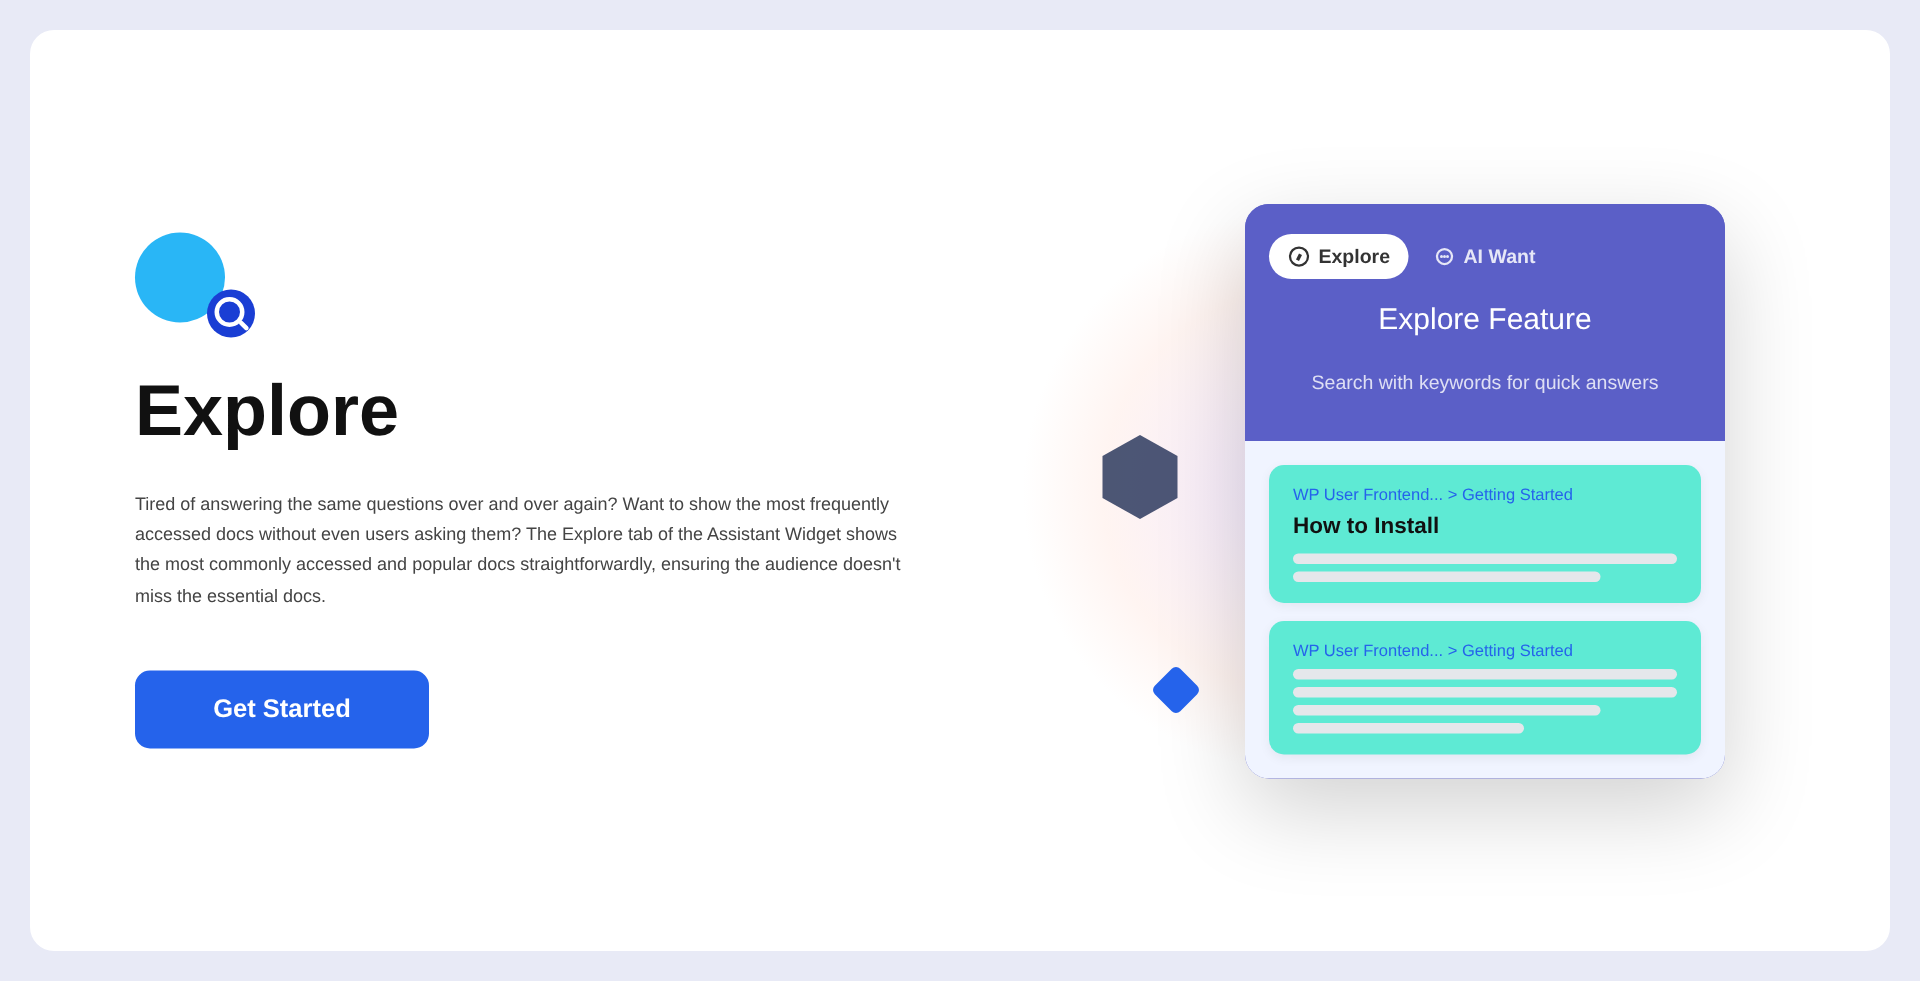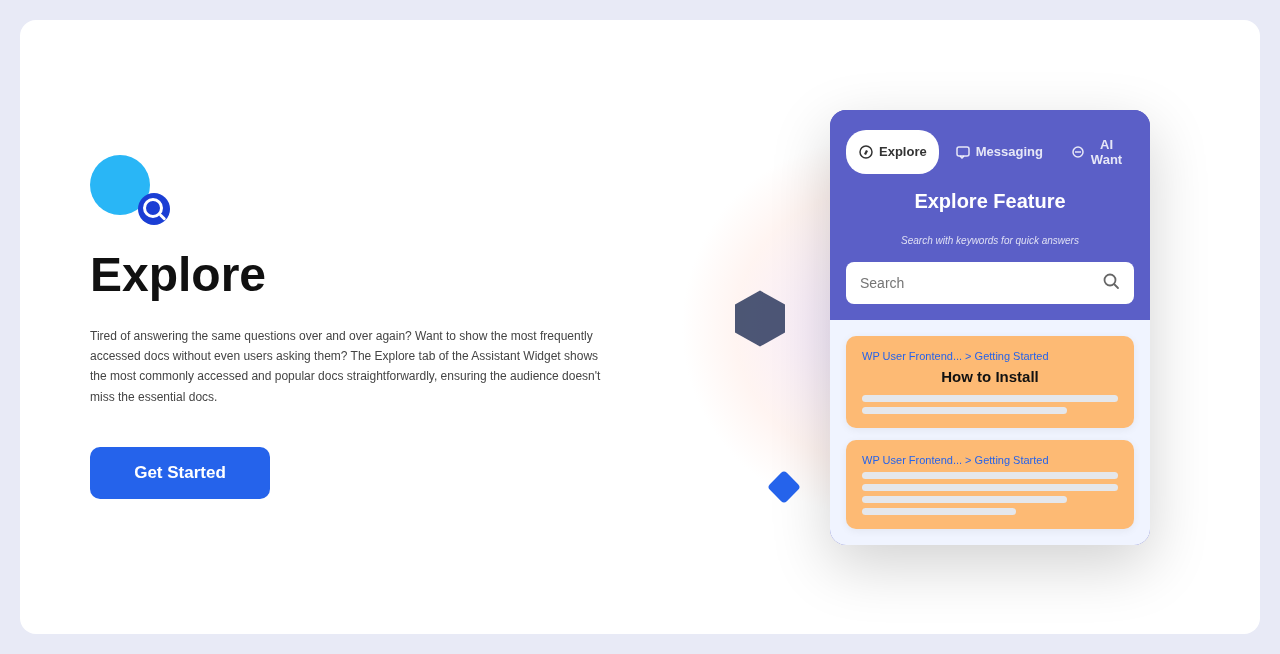--- a/index.html
+++ b/index.html
@@ -100,21 +100,21 @@
       line-height: 1.1;
     }
     .description {
       font-size: 12px;
       line-height: 1.7;
       color: #444;
       max-width: 520px;
       margin-bottom: 40px;
     }
     .get-started-btn {
-      width: 180px;
+      width: 196px;
       padding: 16px 32px;
       background: #2563eb;
       color: #fff;
       border: none;
       border-radius: 10px;
       font-size: 17px;
       font-weight: 600;
       cursor: pointer;
       text-align: center;
     }
@@ -190,30 +190,29 @@
     .tab-icon {
       width: 16px;
       height: 16px;
       display: inline-flex;
       align-items: center;
       justify-content: center;
     }
     .widget-title {
       color: #fff;
       font-size: 20px;
-      font-weight: 700;
+      font-weight: 400;
       text-align: center;
       margin-bottom: 22px;
     }
     .widget-subtitle {
       color: rgba(255,255,255,0.8);
-      font-size: 10px;
+      font-size: 13px;
       text-align: center;
       margin-bottom: 16px;
-      font-style: italic;
     }
     .widget-search {
       display: flex;
       align-items: center;
       background: #fff;
       border-radius: 8px;
       padding: 10px 14px;
       gap: 8px;
     }
     .widget-search input {
@@ -229,37 +228,36 @@
       font-size: 16px;
     }
     .widget-body {
       background: #f0f4ff;
       padding: 16px;
       display: flex;
       flex-direction: column;
       gap: 12px;
     }
     .doc-card {
-      background: #fdba74;
+      background: #5eead4;
       border-radius: 10px;
       padding: 14px 16px;
       box-shadow: 0 2px 8px rgba(0,0,0,0.06);
     }
     .doc-breadcrumb {
       font-size: 11px;
       color: #2563eb;
       margin-bottom: 6px;
       font-weight: 500;
     }
     .doc-title {
       font-size: 15px;
       font-weight: 700;
       color: #111;
       margin-bottom: 10px;
-      text-align: center;
     }
     .doc-lines {
       display: flex;
       flex-direction: column;
       gap: 5px;
     }
     .doc-line {
       height: 7px;
       background: #e5e7eb;
       border-radius: 4px;
@@ -303,53 +301,35 @@
         <div class="widget-tabs">
           <button class="widget-tab active">
             <span class="tab-icon">
 
               <svg width="14" height="14" viewBox="0 0 14 14" fill="none">
                 <circle cx="7" cy="7" r="6" stroke="currentColor" stroke-width="1.5"></circle>
                 <path d="M5 9l2-4 2 1-2 4-2-1z" fill="currentColor"></path>
               </svg>
             </span>
             <span>Explore</span>
-          </button>
-          <button class="widget-tab">
-            <span class="tab-icon">
-              <svg width="14" height="14" viewBox="0 0 14 14" fill="none">
-                <rect x="1" y="2" width="12" height="9" rx="2" stroke="rgba(255,255,255,0.85)" stroke-width="1.5"></rect>
-                <path d="M4 11l2 2 2-2" stroke="rgba(255,255,255,0.85)" stroke-width="1.5"></path>
-              </svg>
-            </span>
-            <span>Messaging</span>
           </button>
           <button class="widget-tab">
             <span class="tab-icon">
               <svg width="14" height="14" viewBox="0 0 14 14" fill="none">
                 <circle cx="7" cy="7" r="5" stroke="rgba(255,255,255,0.85)" stroke-width="1.5"></circle>
                 <circle cx="5" cy="7" r="1" fill="rgba(255,255,255,0.85)"></circle>
                 <circle cx="7" cy="7" r="1" fill="rgba(255,255,255,0.85)"></circle>
                 <circle cx="9" cy="7" r="1" fill="rgba(255,255,255,0.85)"></circle>
               </svg>
             </span>
             <span>AI Want</span>
           </button>
         </div>
         <div class="widget-title">Explore Feature</div>
         <div class="widget-subtitle">Search with keywords for quick answers</div>
-        <div class="widget-search">
-          <input type="text" placeholder="Search" style="">
-          <span class="search-icon-widget">
-            <svg width="18" height="18" viewBox="0 0 18 18" fill="none">
-              <circle cx="8" cy="8" r="5.5" stroke="#666" stroke-width="1.8"></circle>
-              <path d="M12.5 12.5L16 16" stroke="#666" stroke-width="1.8" stroke-linecap="round"></path>
-            </svg>
-          </span>
-        </div>
       </div>
       <div class="widget-body">
 
         <div class="doc-card">
           <div class="doc-breadcrumb">WP User Frontend... &gt; Getting Started</div>
           <div class="doc-title">How to Install</div>
           <div class="doc-lines">
             <div class="doc-line full"></div>
             <div class="doc-line medium"></div>
           </div>

